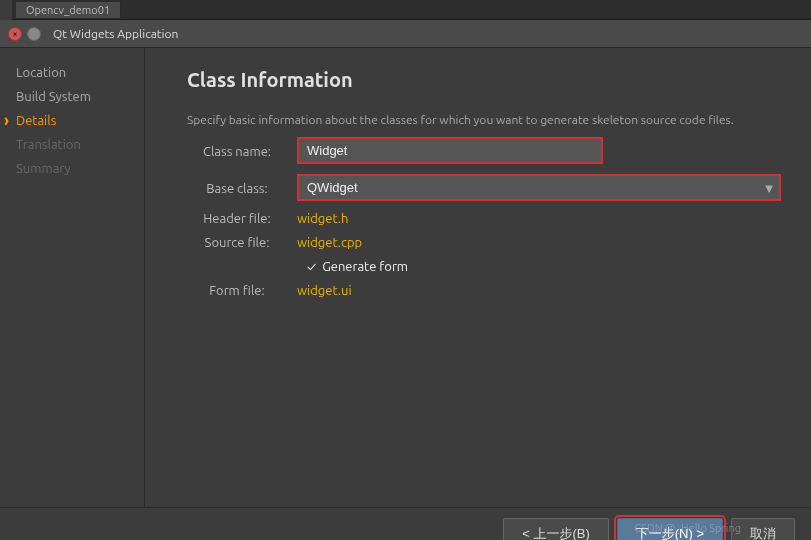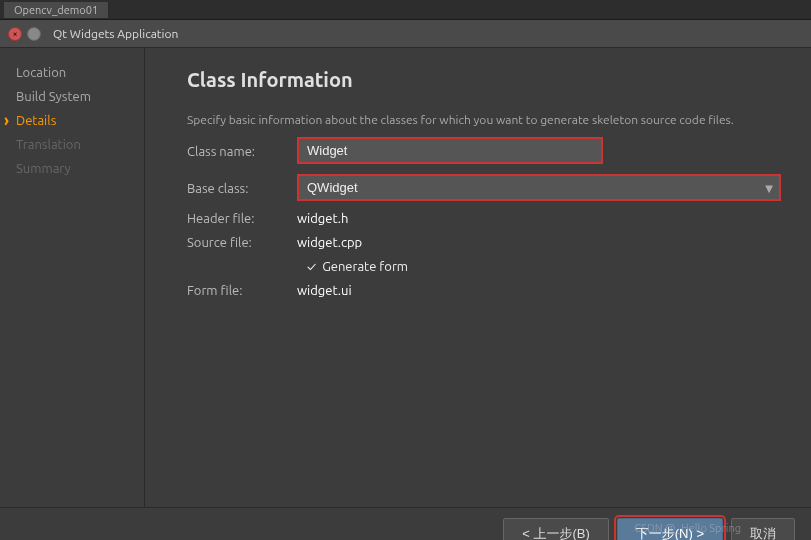--- a/index.html
+++ b/index.html
@@ -118,21 +118,21 @@
 
     
     .form-row {
       display: flex;
       align-items: center;
       margin-bottom: 10px;
     }
     .form-label {
       color: #bbb;
       width: 110px;
-      text-align: left;
+      text-align: center;
       padding-right: 10px;
       font-size: 13px;
       flex-shrink: 0;
     }
     .form-input {
       background: #555;
       border: 2px solid #cc3333;
       color: #eee;
       padding: 4px 8px;
       font-size: 13px;
@@ -158,21 +158,21 @@
       position: absolute;
       right: 8px;
       top: 50%;
       transform: translateY(-50%);
       color: #aaa;
       pointer-events: none;
       font-size: 10px;
     }
 
     .form-value {
-      color: #ffffff;
+      color: #eab308;
       font-size: 13px;
     }
 
     .form-checkbox-row {
       display: flex;
       align-items: center;
       margin-bottom: 10px;
       padding-left: 120px;
     }
     .form-checkbox-row .checkmark {
@@ -222,20 +222,21 @@
     }
 
     
     .tabbar {
       background: #2d2d2d;
       height: 20px;
       display: flex;
       align-items: center;
       padding: 0 4px;
       border-bottom: 1px solid #1a1a1a;
+      margin-left: 12px;
     }
     .tab-item {
       background: #4a4a4a;
       color: #bbb;
       font-size: 11px;
       padding: 2px 10px;
       border-right: 1px solid #2a2a2a;
     }
   </style>
 </head>

